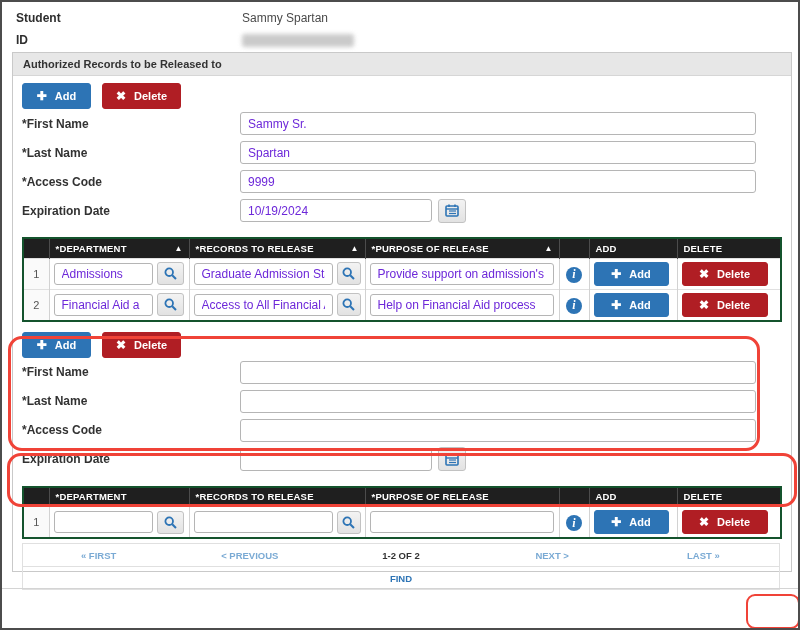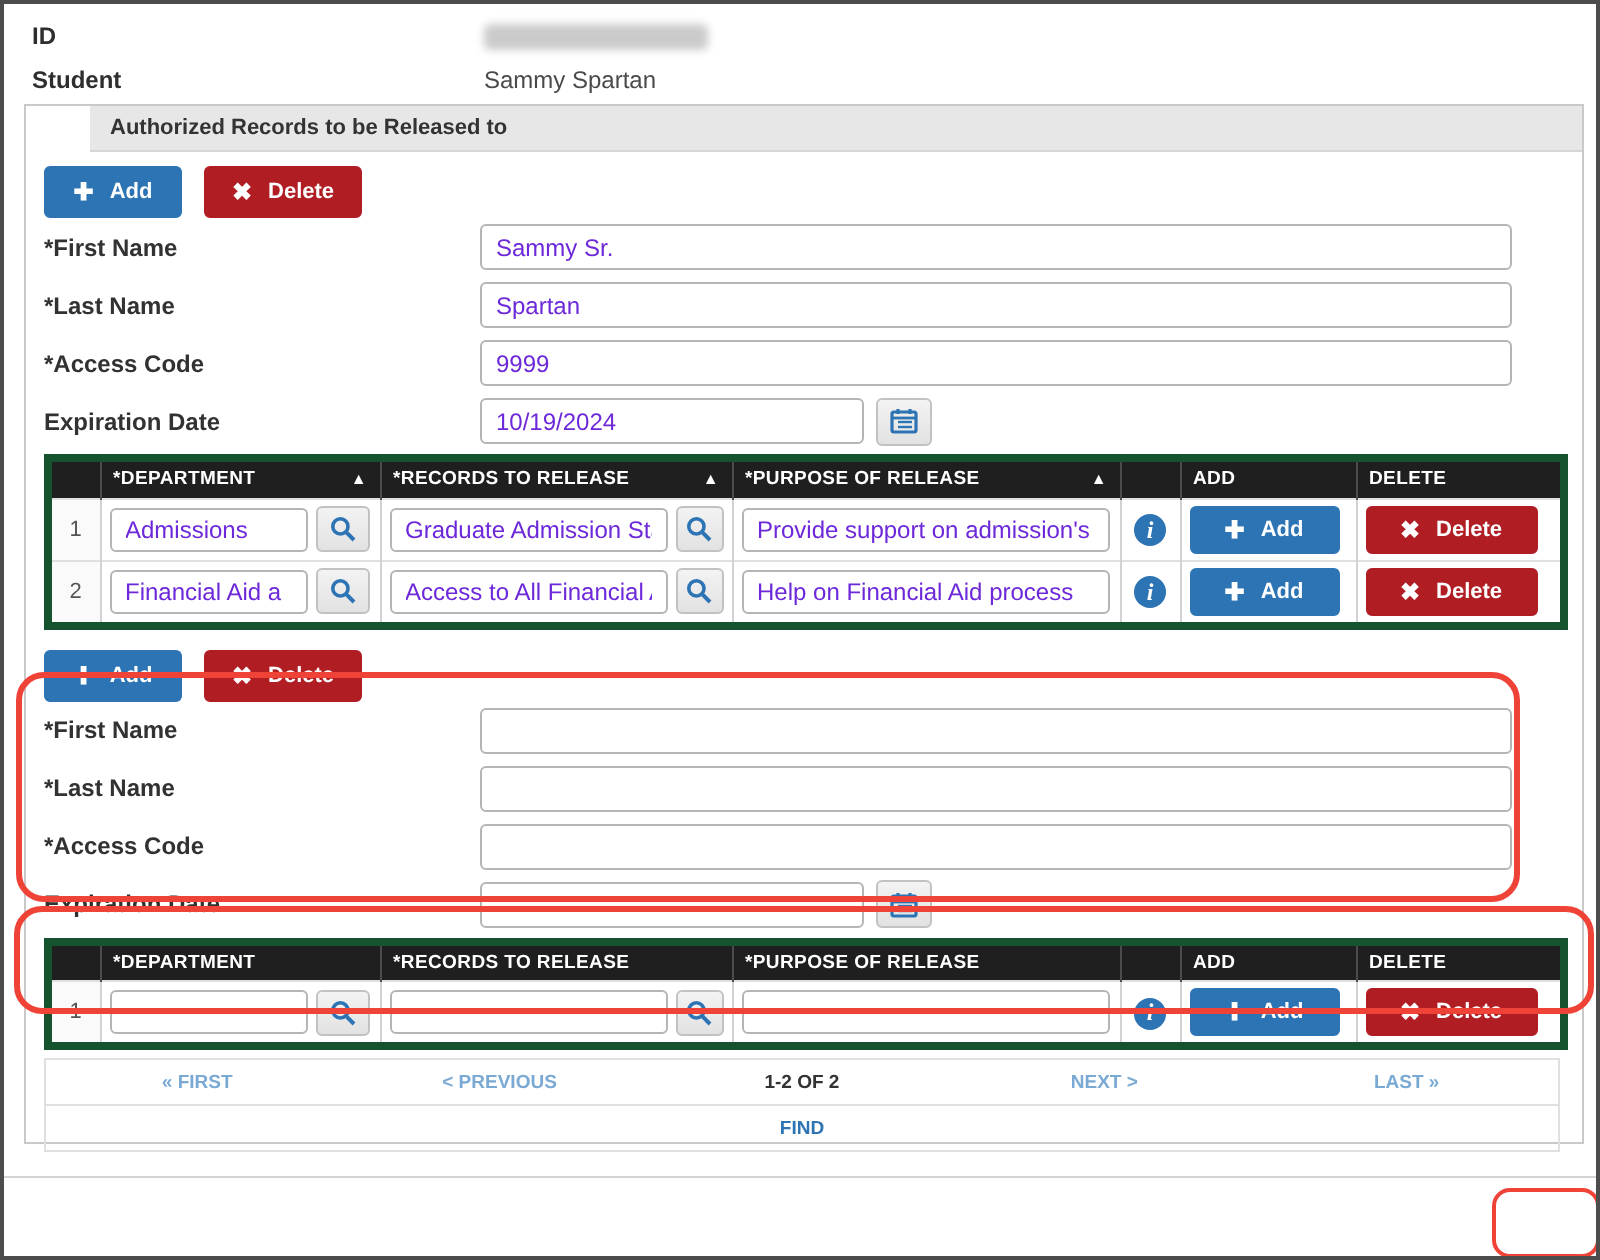--- a/index.html
+++ b/index.html
@@ -24,21 +24,21 @@
 
   
   .panel {
     position: absolute; left: 10px; top: 50px;
     width: 780px; height: 520px;
     border: 1px solid #c9c9c9; background: #fff;
   }
   .section-bar {
     height: 23px; background: #e7e7e7; border-bottom: 1px solid #d6d6d6;
     display: flex; align-items: center; padding-left: 10px;
-    font-size: 11px; font-weight: bold; color: #333; margin-left: 32px;
+    font-size: 11px; font-weight: bold; color: #333;
   }
   .panel-content { padding: 0 9px; }
 
   
   .btn { display: inline-flex; align-items: center; justify-content: center;
          border-radius: 3px; cursor: pointer; font-weight: bold; font-size: 11px; gap: 8px; }
   .btn-blue  { background: #2d74b5; border: 1px solid #2d74b5; color: #fff; }
   .btn-red   { background: #b01e24; border: 1px solid #b01e24; color: #fff; }
   .btn-gold  { background: #d7a84b; border: 1px solid #c3953b; color: #232323; }
   .btn .glyph { font-size: 12px; line-height: 1; }
@@ -59,22 +59,22 @@
   .w-wide { width: 516px; }
   .w-date { width: 192px; }
   .icon-btn {
     width: 28px; height: 24px; margin-left: 6px;
     background: linear-gradient(#f3f3f3, #e2e2e2);
     border: 1px solid #c2c2c2; border-radius: 3px;
     display: inline-flex; align-items: center; justify-content: center; cursor: pointer;
   }
 
   
-  .grid { width: 758px; border-collapse: collapse; margin-top: 2px;
-          border: 4px solid #14532d; table-layout: fixed; }
+  .grid { width: 758px; border-collapse: collapse; margin-top: 12px;
+          border: 2px solid #14532d; table-layout: fixed; }
   .grid th {
     background: #1f1f1f; color: #fff; font-size: 9.5px; font-weight: bold;
     height: 20px; text-align: left; padding: 0 6px; letter-spacing: .2px;
     border-right: 1px solid #4c4c4c; white-space: nowrap; overflow: hidden;
   }
   .grid th .th-inner { display: flex; align-items: center; justify-content: space-between; }
   .sort-arrow { font-size: 8px; color: #fff; }
   .grid td { border-right: 1px solid #d2d2d2; border-top: 1px solid #e0e0e0;
              padding: 3px 4px; height: 28px; background: #fff; vertical-align: middle; }
   .grid td.numcell { background: #fafafa; text-align: center; font-size: 11px; color: #555; }
@@ -116,26 +116,26 @@
   .hl-grid  { left: 5px;  top: 451px; width: 790px; height: 54px; }
   .hl-save  { left: 744px; top: 592px; width: 54px; height: 35px; border-radius: 9px; border-width: 2.5px; }
 
   svg { display: block; }
 </style>
 </head>
 <body>
 
 <div class="top-area">
   <div class="top-row">
+    <div class="top-label">Student</div>
+    <div class="top-value">Sammy Spartan</div>
+  </div>
+  <div class="top-row">
     <div class="top-label">ID</div>
     <div class="redacted"></div>
-  </div>
-  <div class="top-row">
-    <div class="top-label">Student</div>
-    <div class="top-value">Sammy Spartan</div>
   </div>
 </div>
 
 <div class="panel">
   <div class="section-bar">Authorized Records to be Released to</div>
 
   <div class="panel-content">
 
     <div class="toolbar toolbar-1">
       <div class="btn btn-blue">

